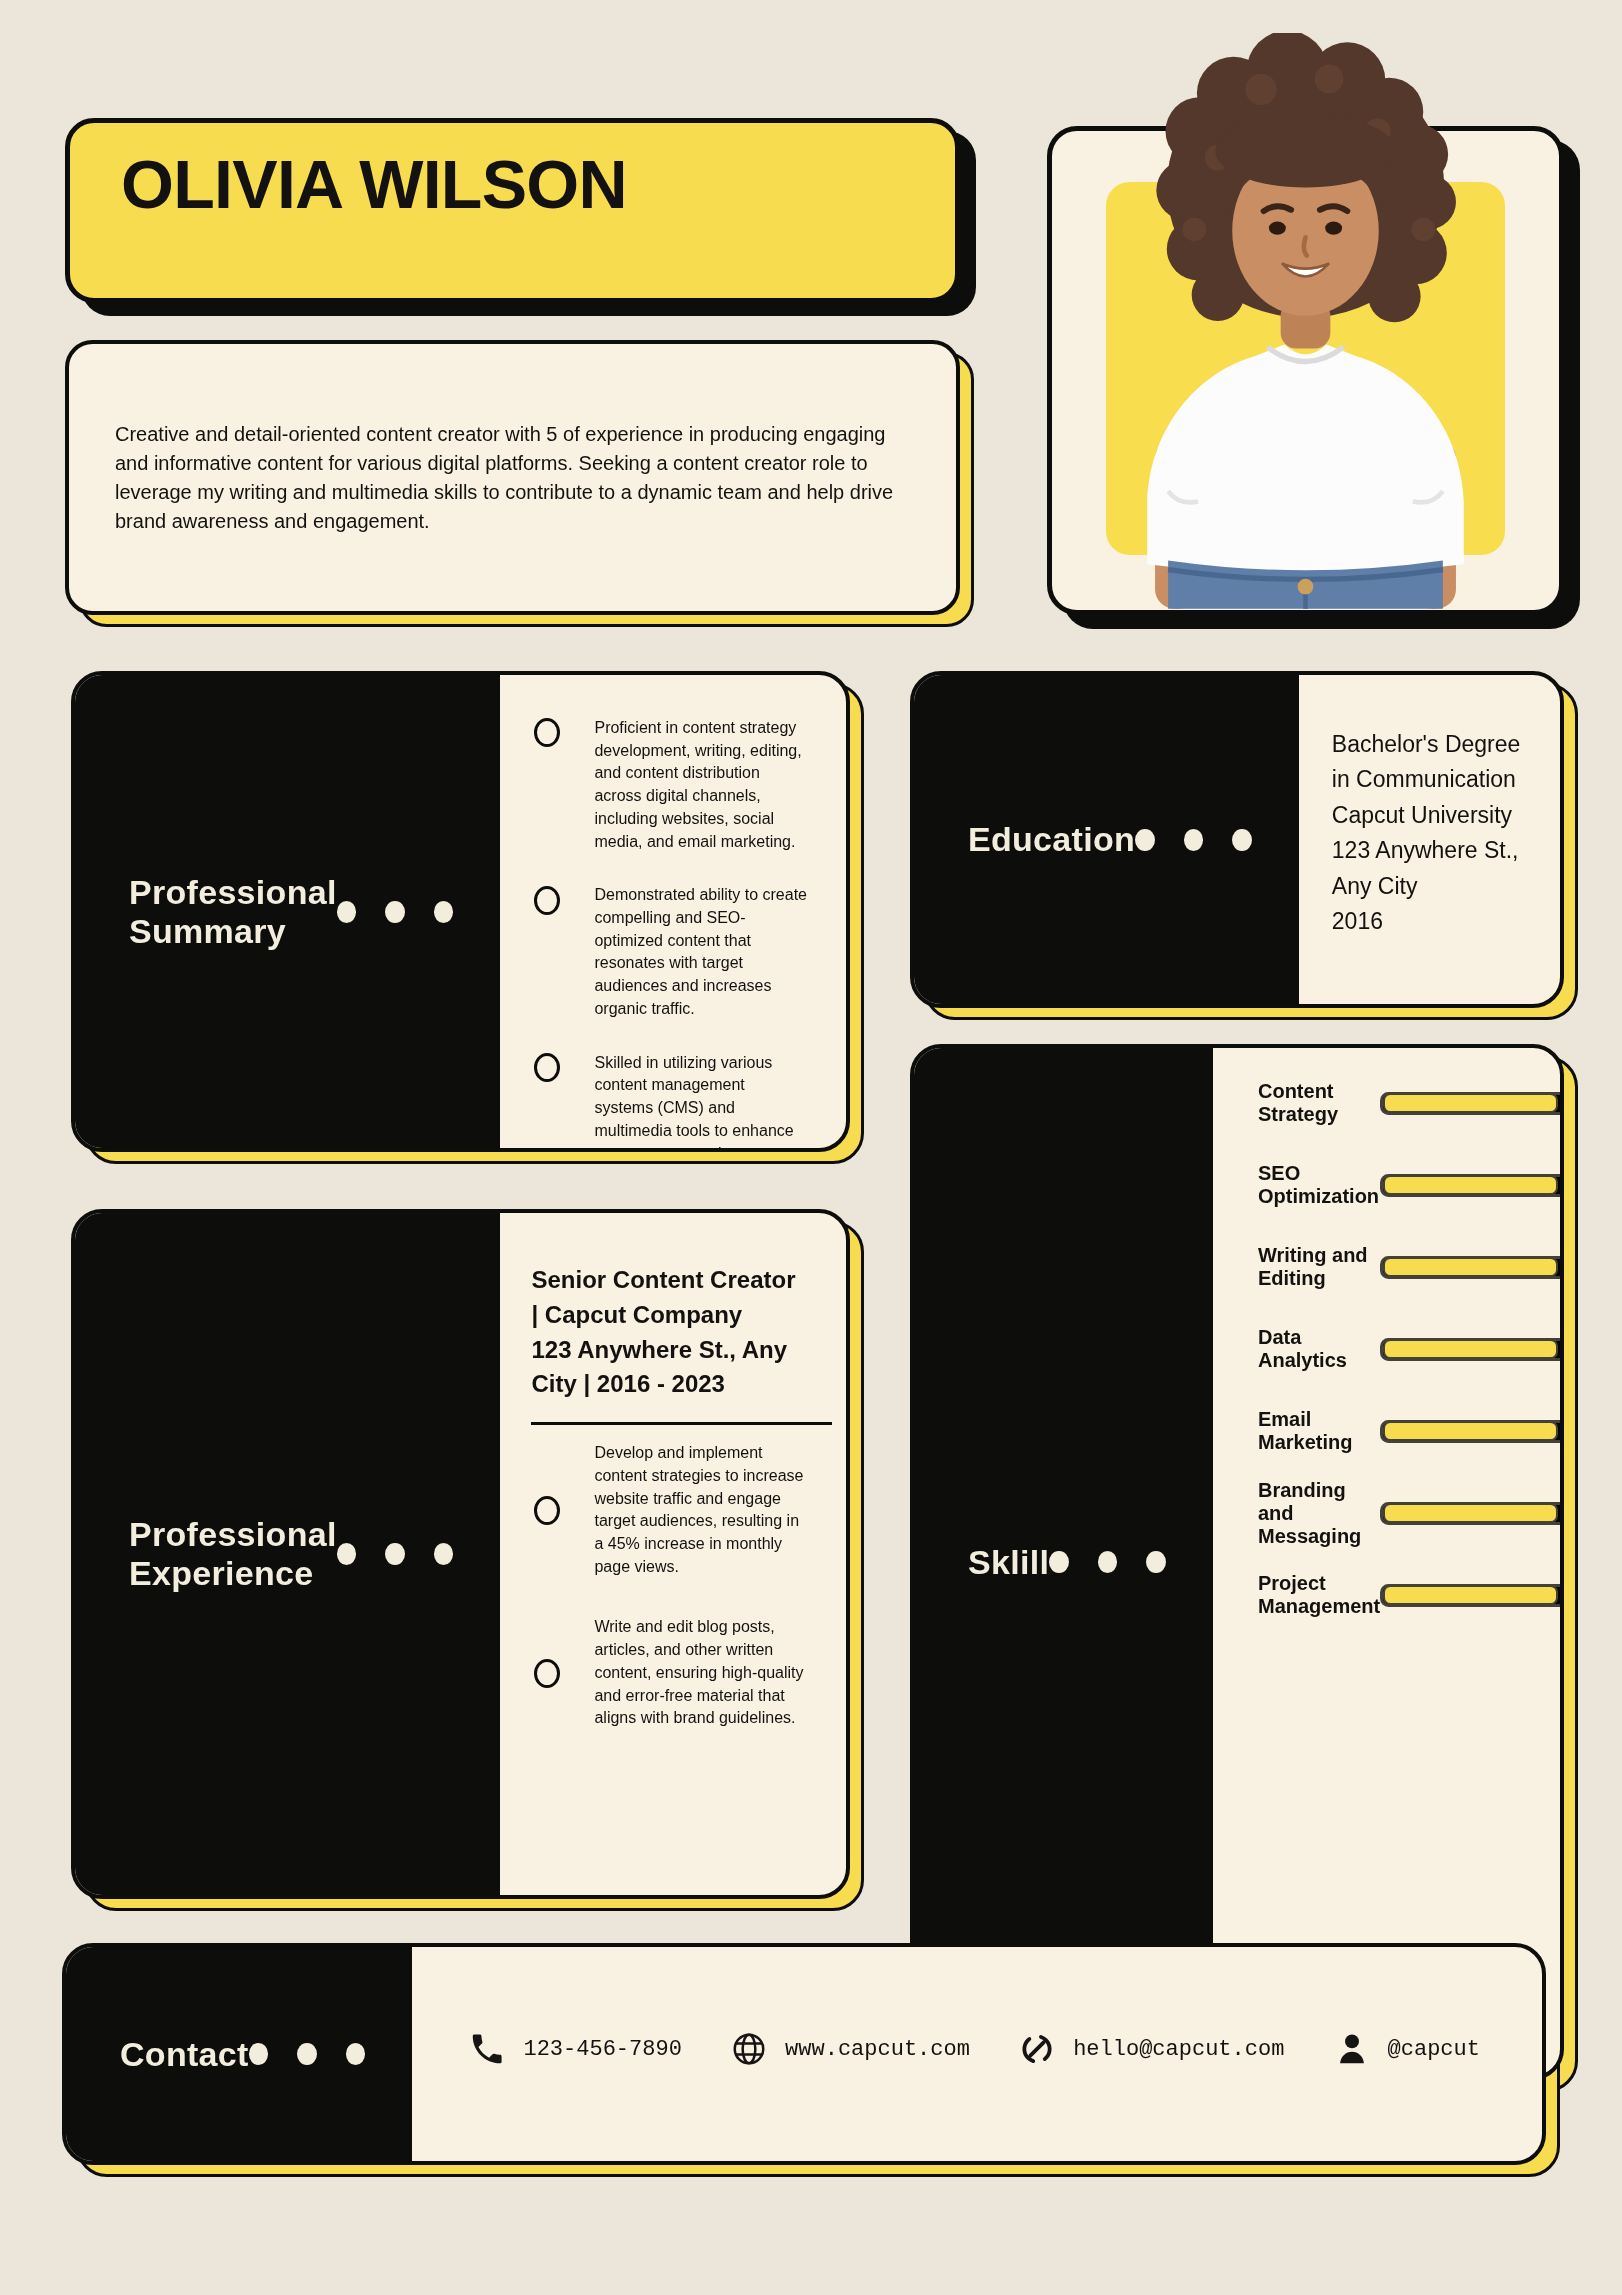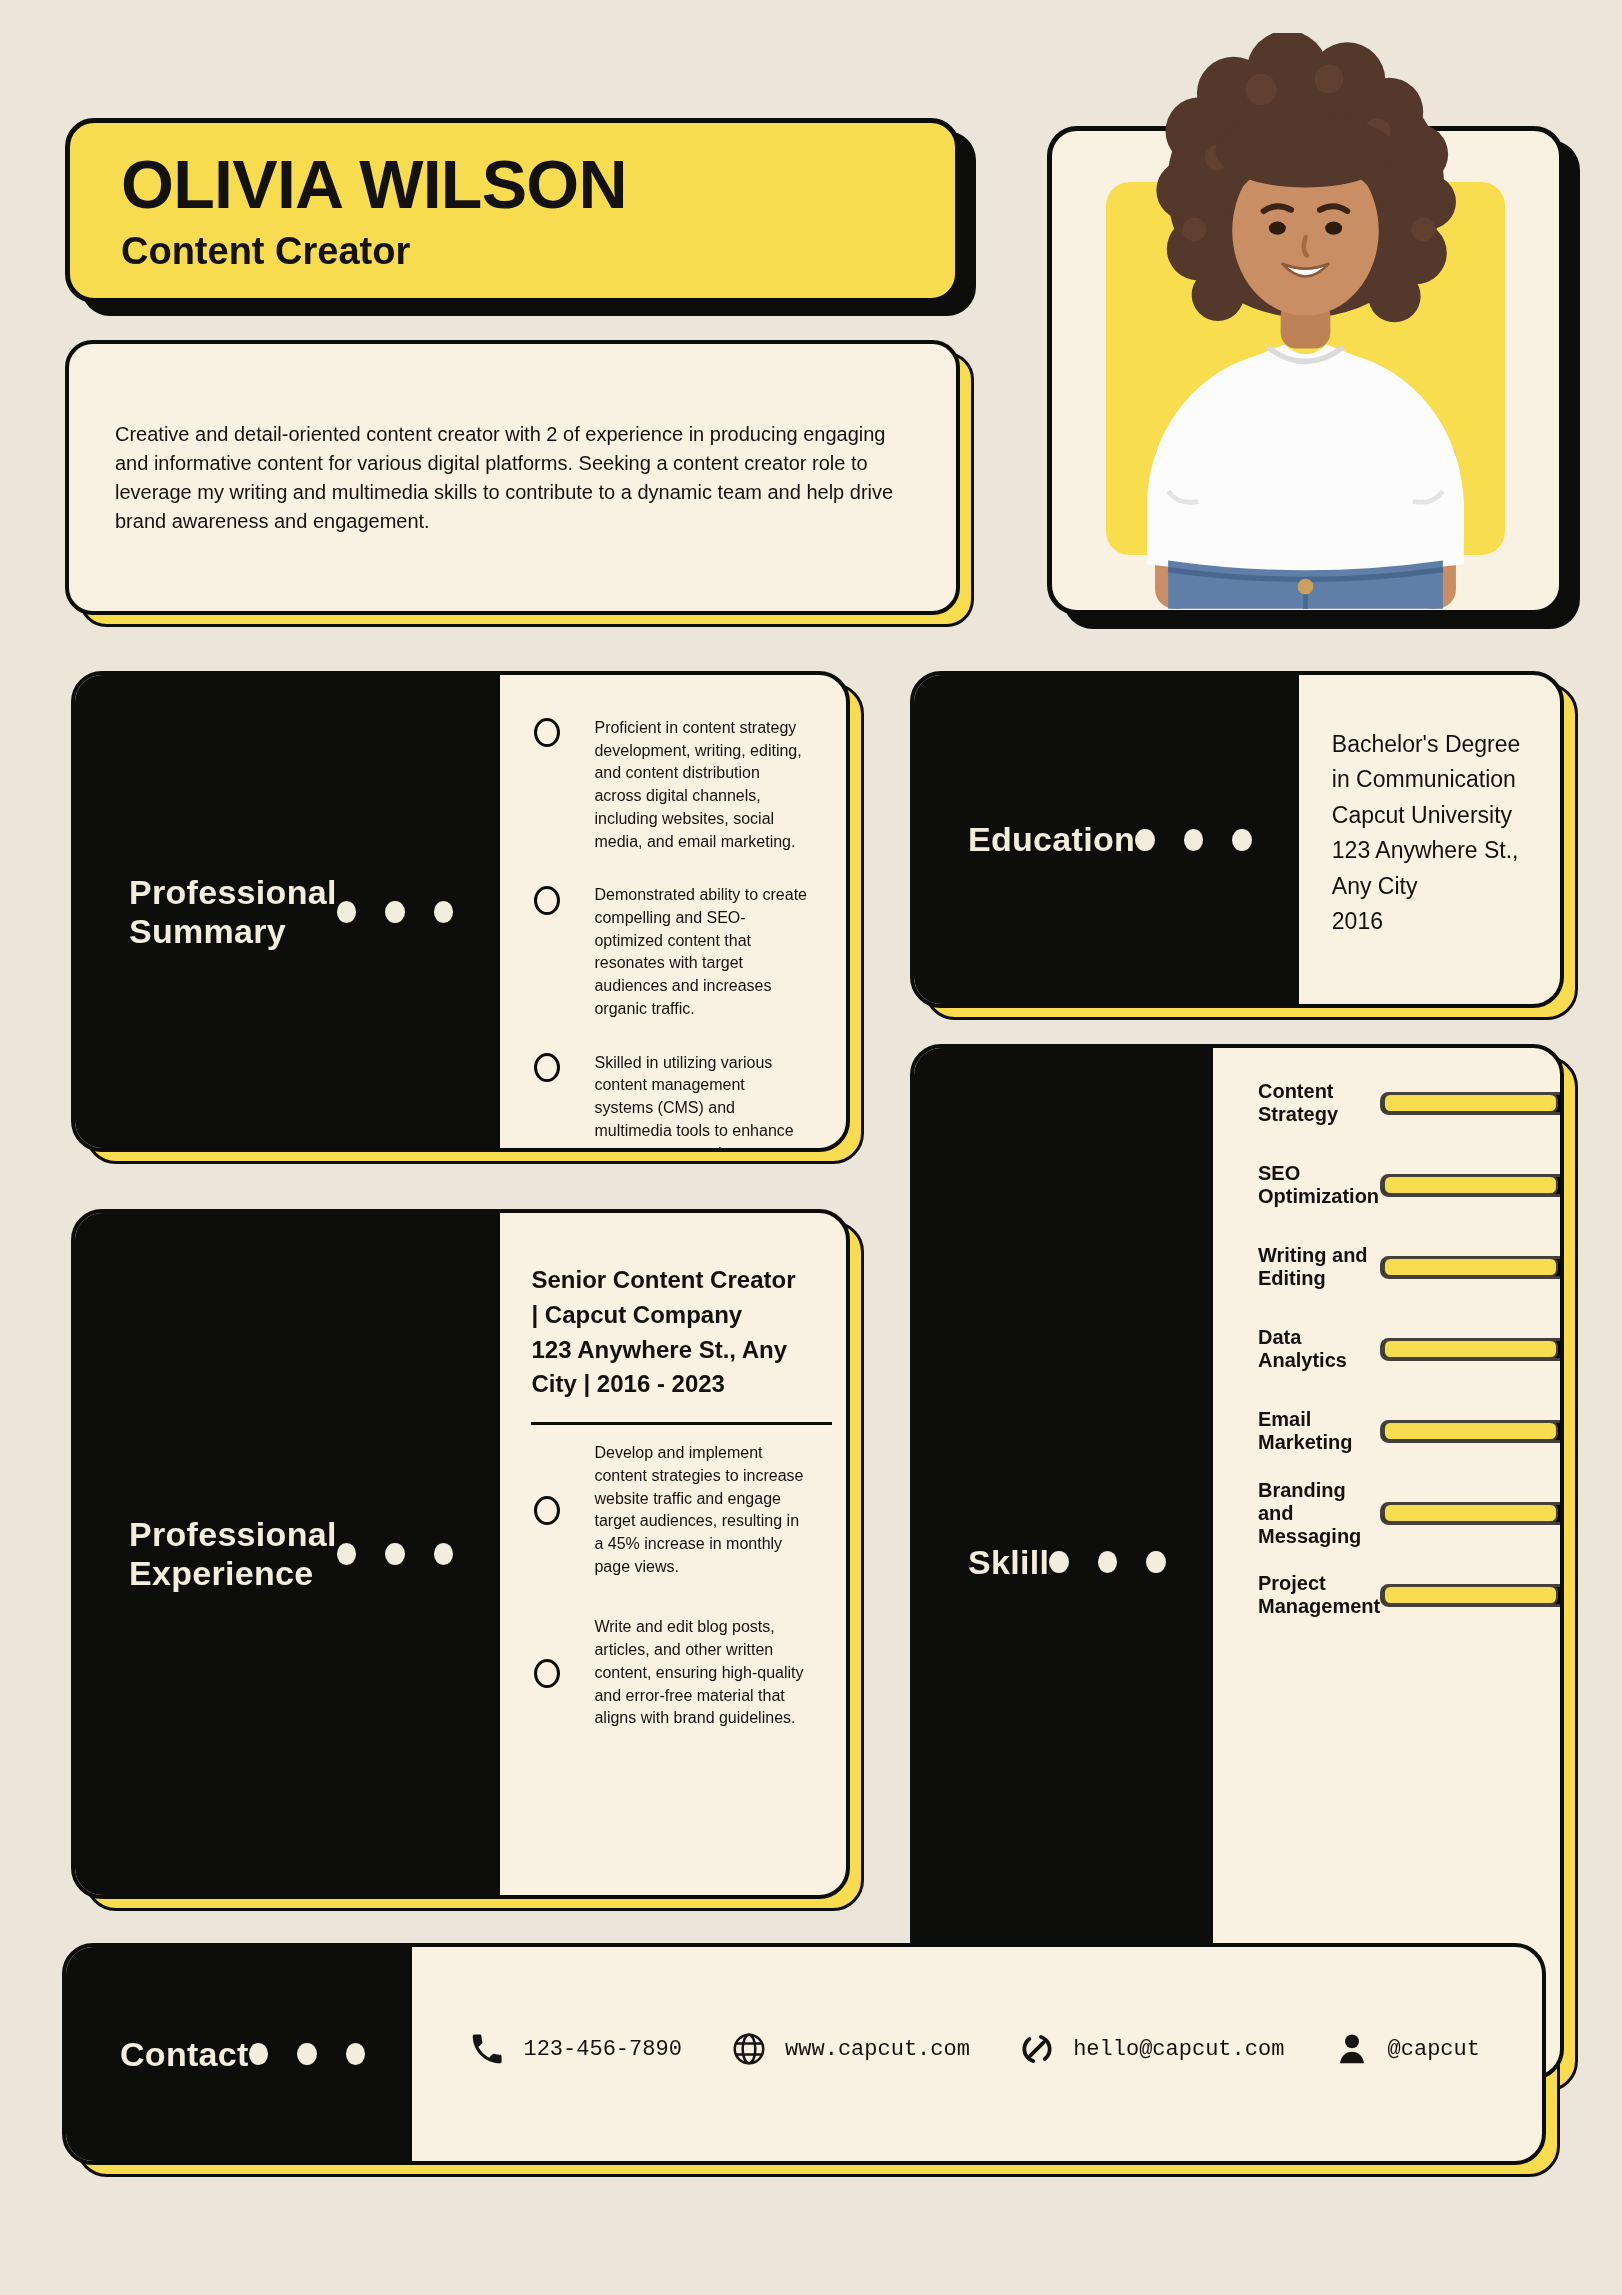--- a/index.html
+++ b/index.html
@@ -96,21 +96,20 @@
 </style>
 </head>
 <body>
 
 <div class="page">
 
   <div class="title-card">
     <div class="shadow"></div>
     <div class="frame">
       <div class="name">OLIVIA WILSON</div>
-      <div class="role">Content Creator</div>
     </div>
   </div>
 
   <div class="photo-card">
     <div class="shadow"></div>
     <div class="frame">
       <div class="photo-yellow"></div>
       <svg class="person-svg" viewBox="0 0 720 880">
 
         <g fill="#53382B">
@@ -163,21 +162,21 @@
         <path d="M150,820 Q360,850 570,820" stroke="#49688F" stroke-width="8" fill="none"></path>
         <circle cx="360" cy="846" r="12" fill="#CBA05C"></circle>
         <path d="M360,858 L360,880" stroke="#49688F" stroke-width="7"></path>
       </svg>
     </div>
   </div>
 
   <div class="intro-card">
     <div class="shadow"></div>
     <div class="frame">
-      <p>Creative and detail-oriented content creator with 2 of experience in producing engaging and informative content for various digital platforms. Seeking a content creator role to leverage my writing and multimedia skills to contribute to a dynamic team and help drive brand awareness and engagement.</p>
+      <p>Creative and detail-oriented content creator with 5 of experience in producing engaging and informative content for various digital platforms. Seeking a content creator role to leverage my writing and multimedia skills to contribute to a dynamic team and help drive brand awareness and engagement.</p>
     </div>
   </div>
 
   <div class="win summary-card">
     <div class="shadow"></div>
     <div class="frame">
       <div class="win-header">
         <span class="win-title">Professional Summary</span>
         <span class="dots">
           <span class="dot"></span>

